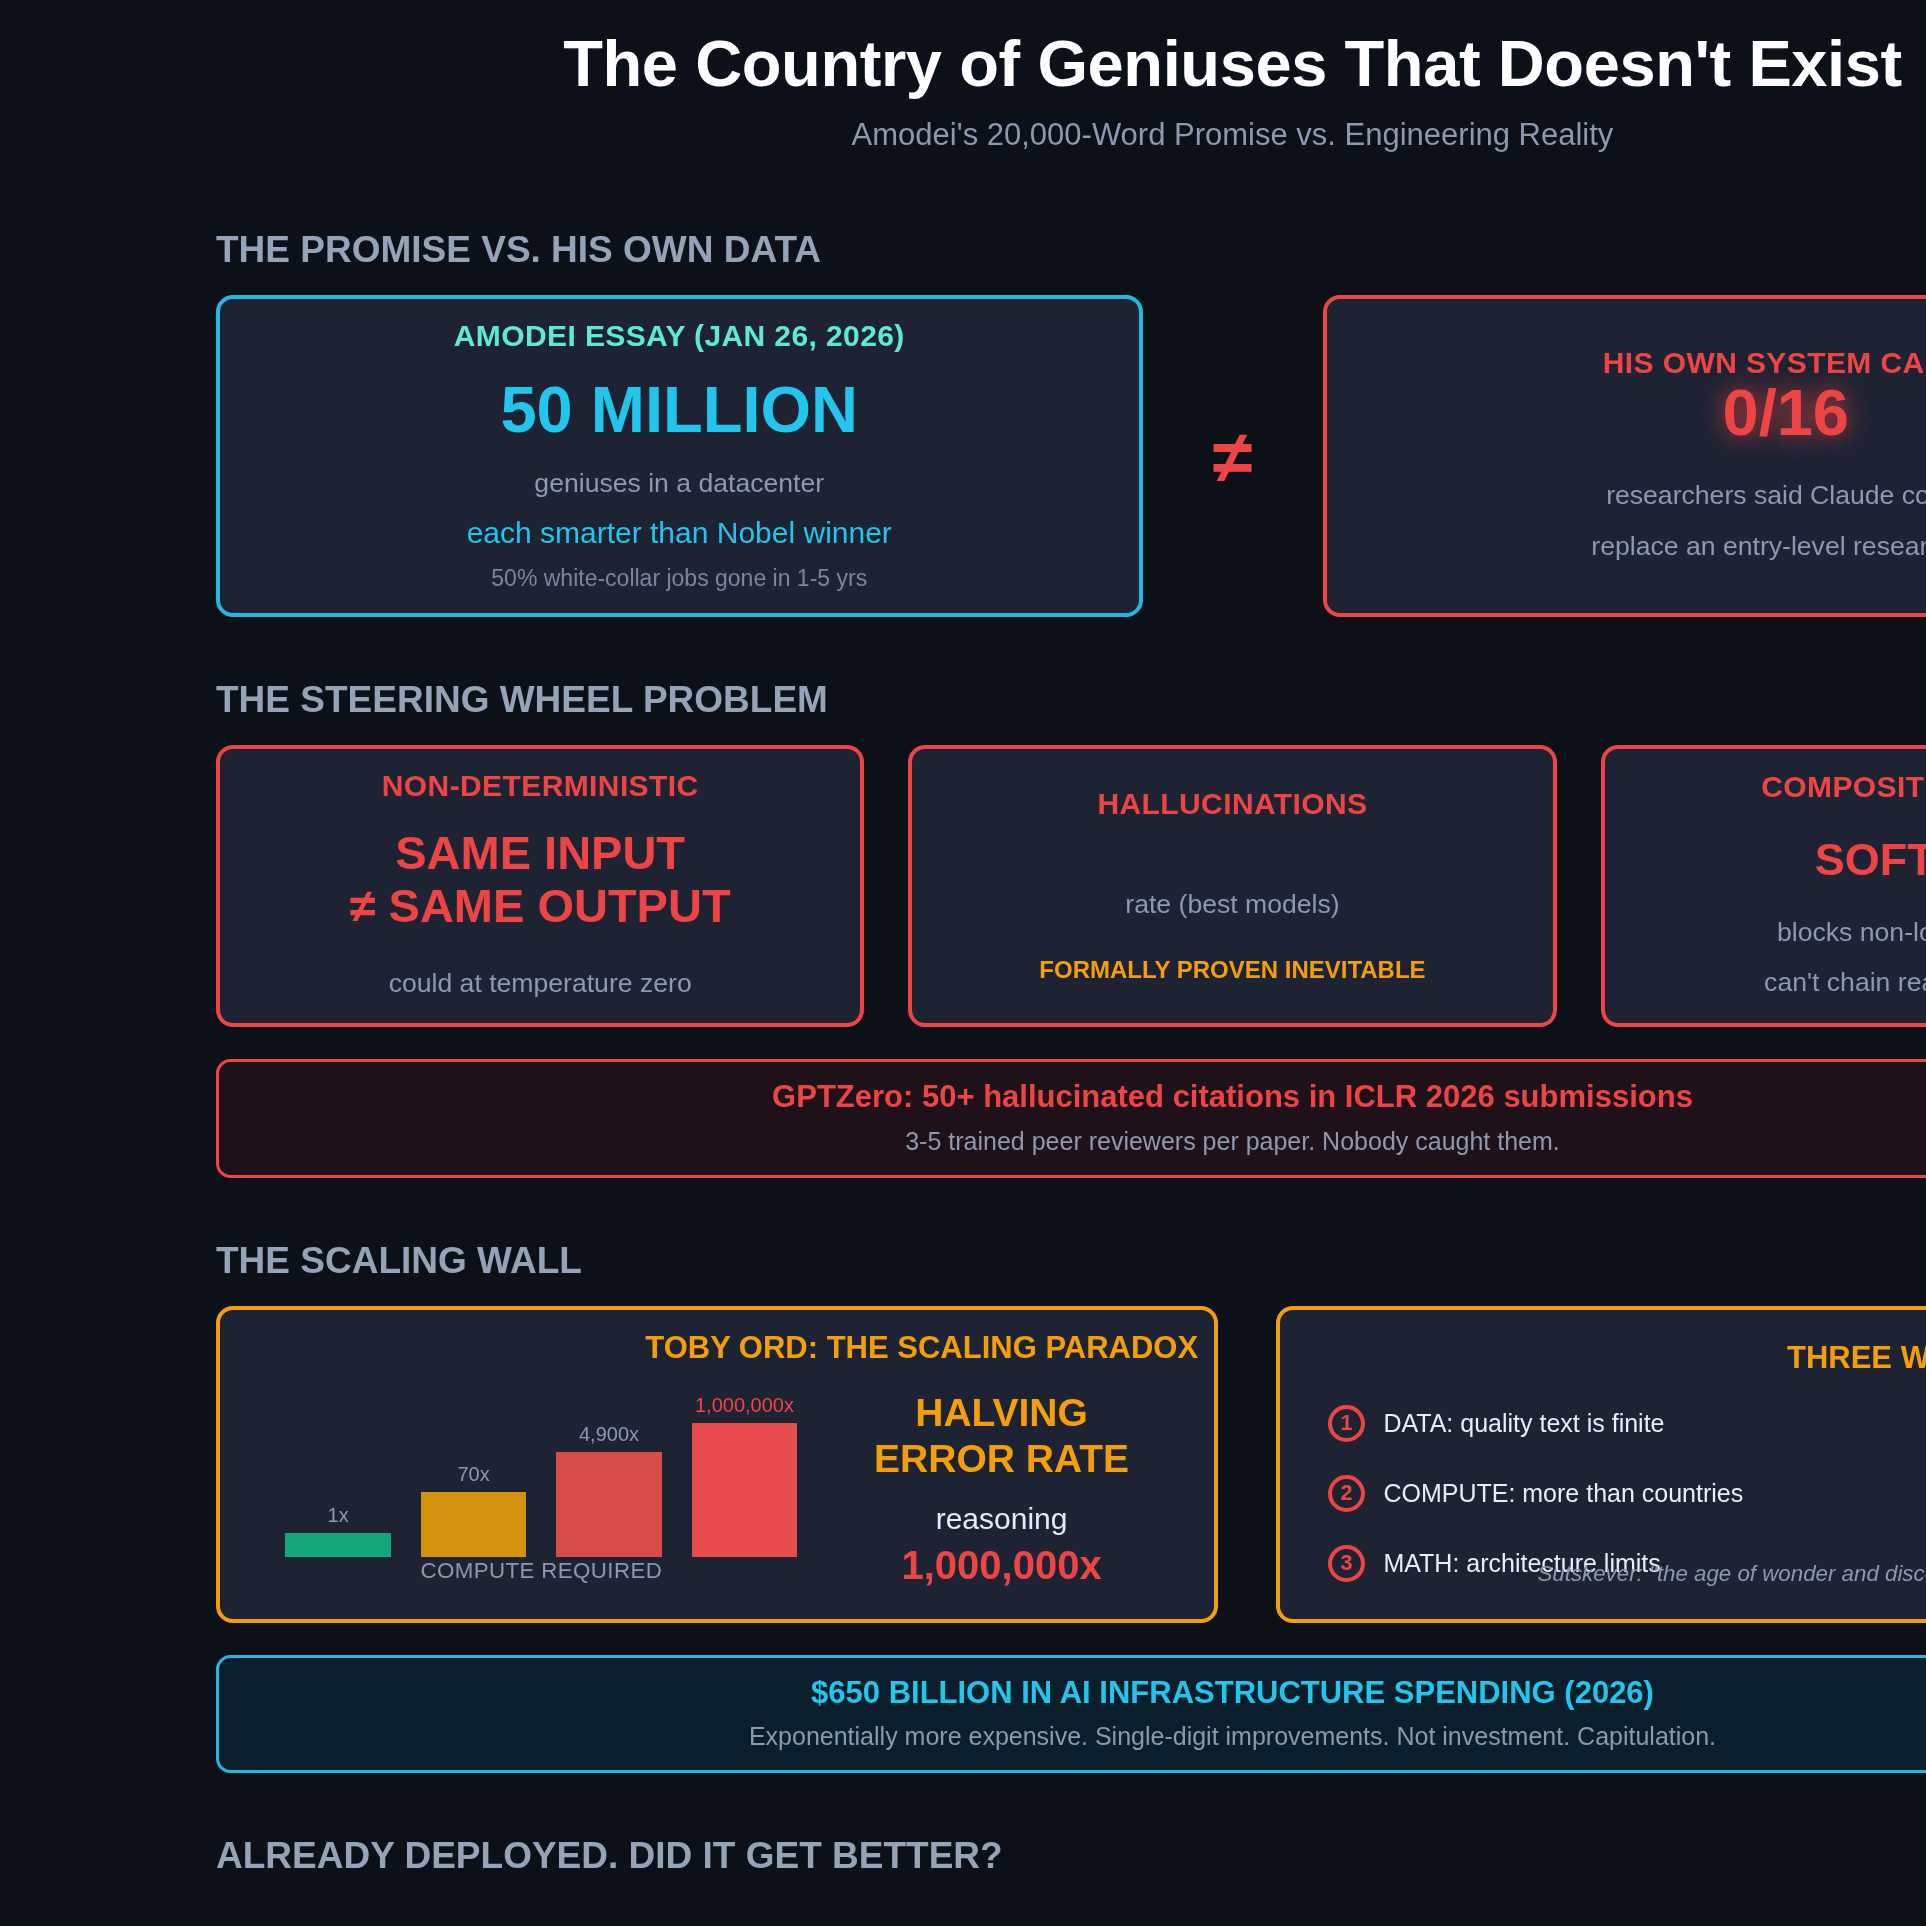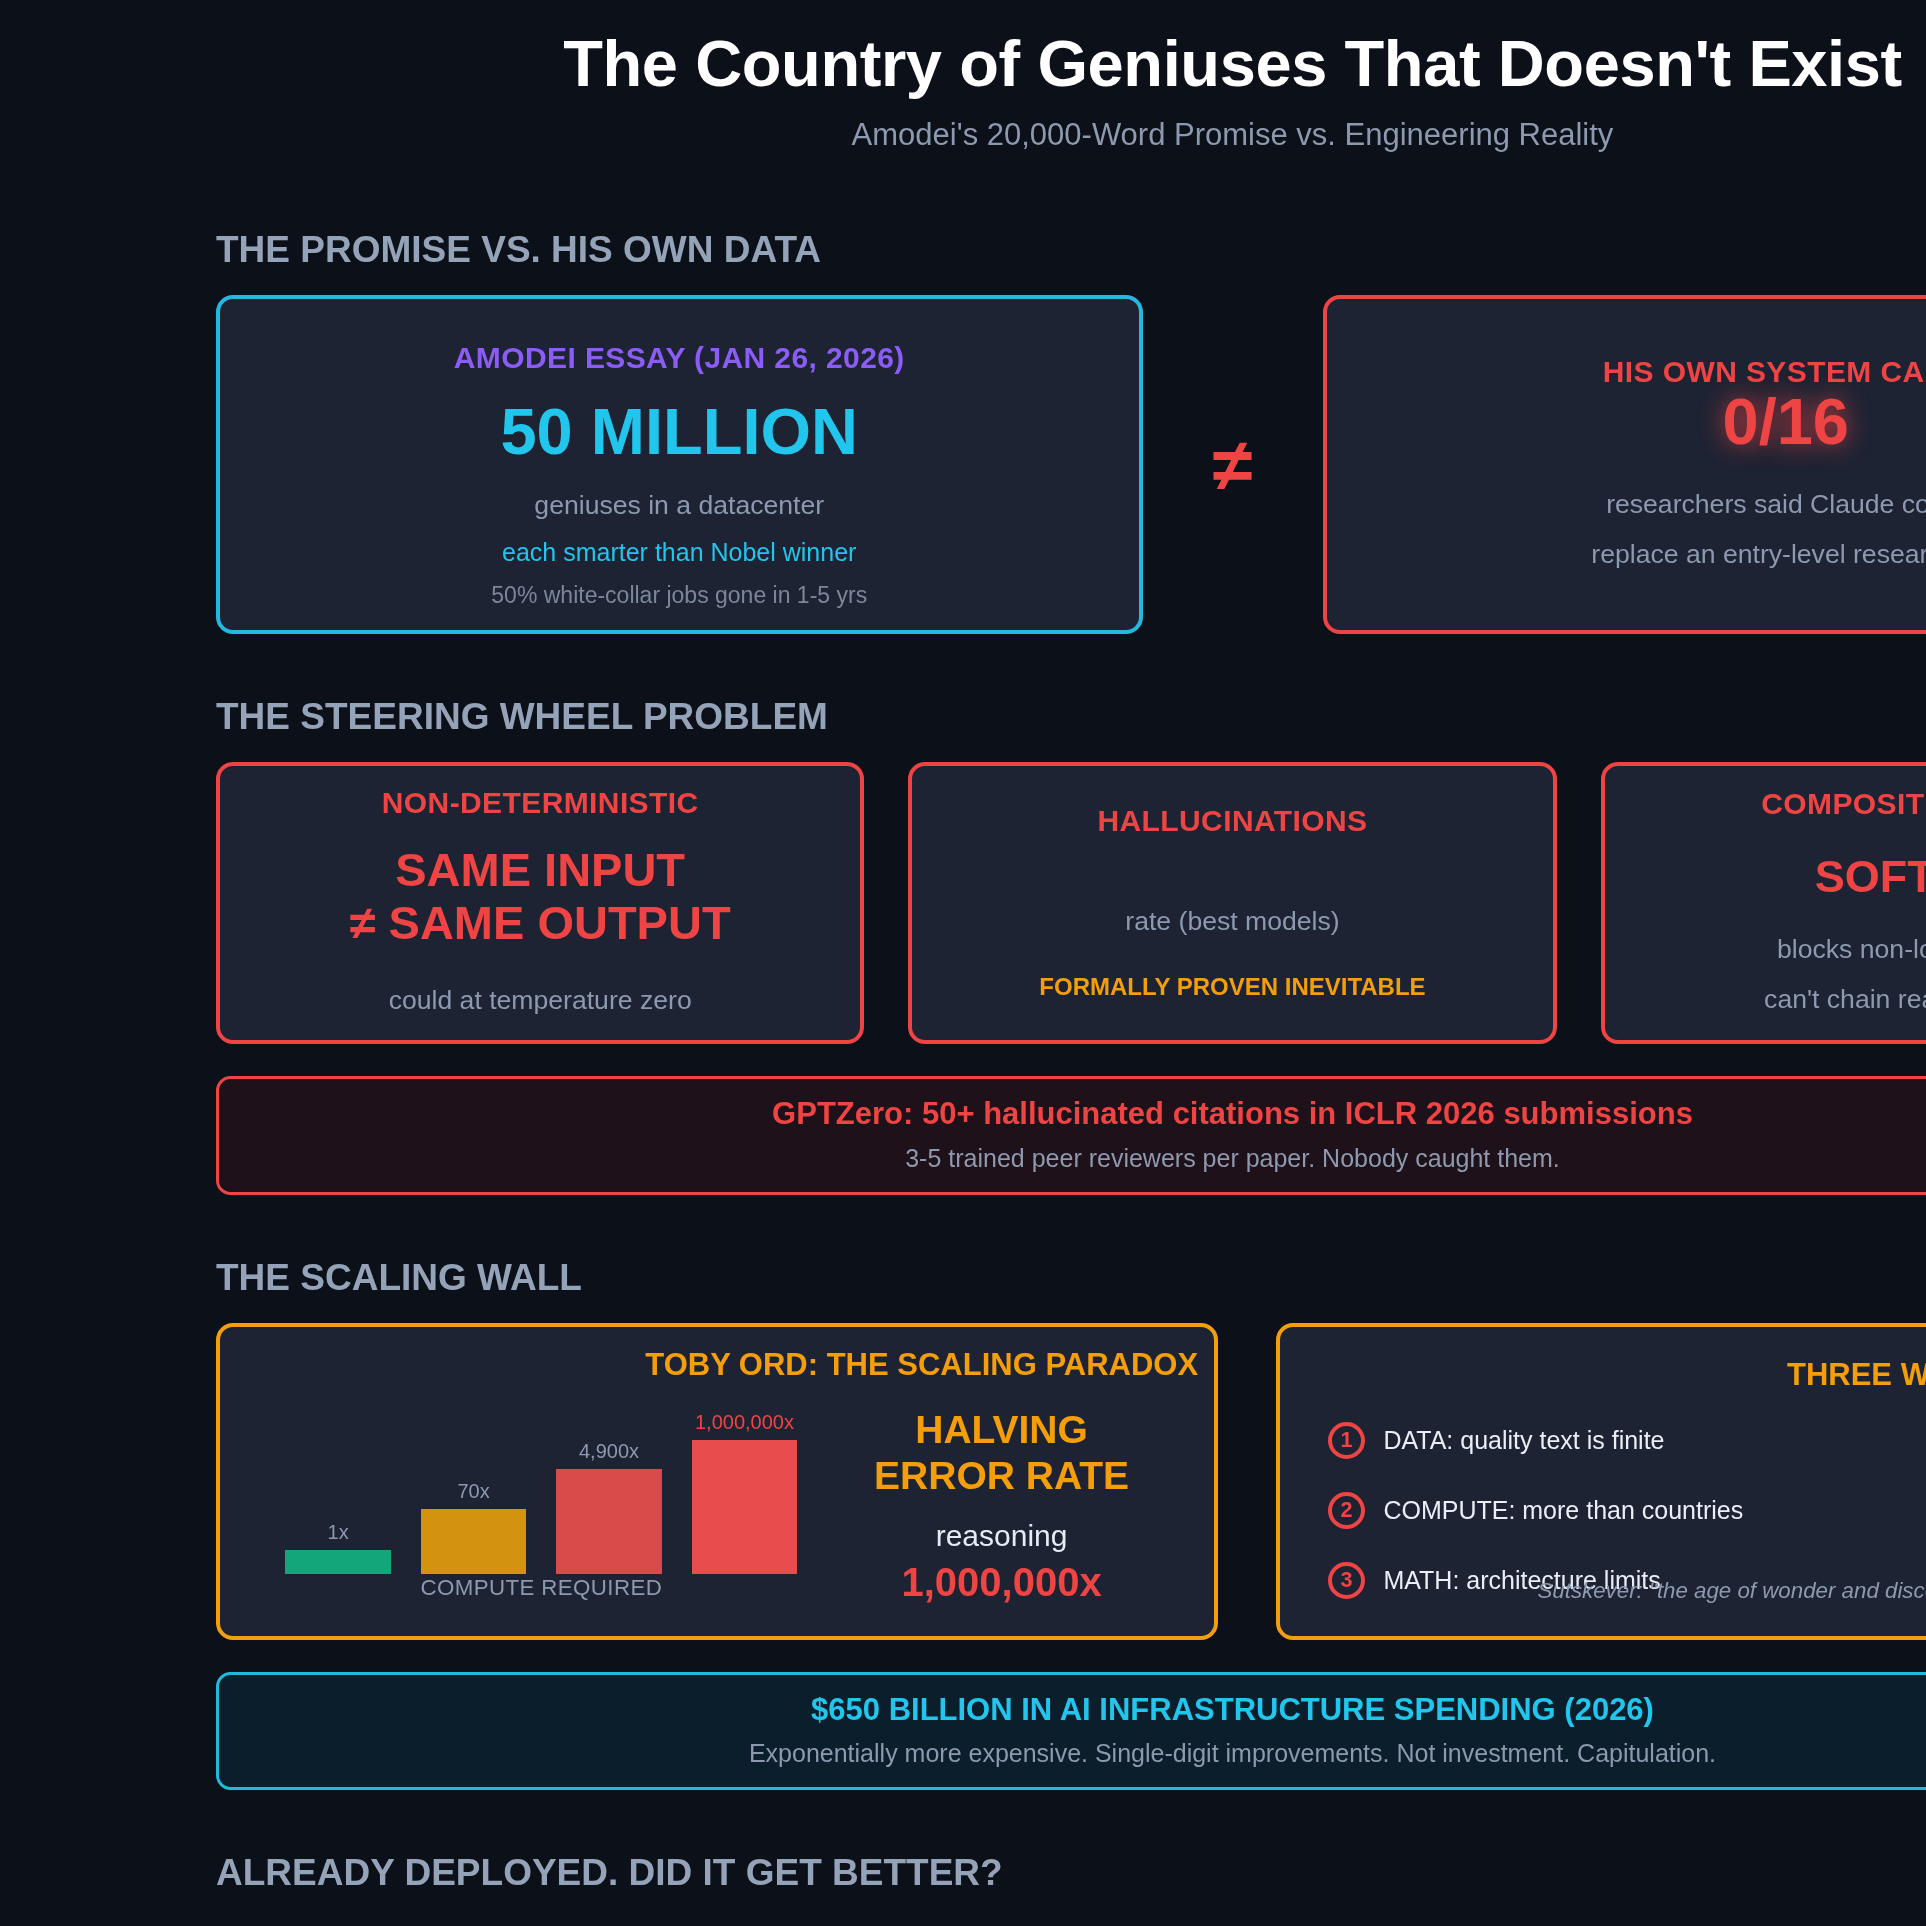--- a/index.html
+++ b/index.html
@@ -52,27 +52,27 @@
   .card.cyan{ border-color:#22b8e0; }
   .card.amber{ border-color:#f59e0b; }
 
   .neq{
     display:flex; align-items:center; justify-content:center;
     font-size:73px; font-weight:bold; color:#ef4444;
     width:92px; flex:0 0 92px;
   }
 
   .kicker{ font-size:30px; font-weight:bold; letter-spacing:0.4px; }
-  .k-cyan{ color:#8b5cf6;margin-top:22px; }
+  .k-cyan{ color:#5eead4; }
   .k-red { color:#ef4444; }
   .big   { font-size:65px; font-weight:bold; line-height:1.0; }
   .big-cyan{ color:#22c5ec; }
   .big-red { color:#ef4444; text-shadow:0 0 24px rgba(239,68,68,.85); }
   .sub   { font-size:26.6px; color:#8c99ae; line-height:1.35; }
-  .sub-cyan{ font-size:25px; color:#22c5ec; }
+  .sub-cyan{ font-size:30px; color:#22c5ec; }
   .tiny  { font-size:23px; color:#7c8699; }
   .amber-note{ font-size:24px; font-weight:bold; color:#f59e0b; }
 
   .sp8{ height:14.6px; } .sp14{ height:24px; } .sp20{ height:33px; }
 
   
   .hero-card{ flex:1 1 0; min-height:281px; }
 
   
   .banner{

